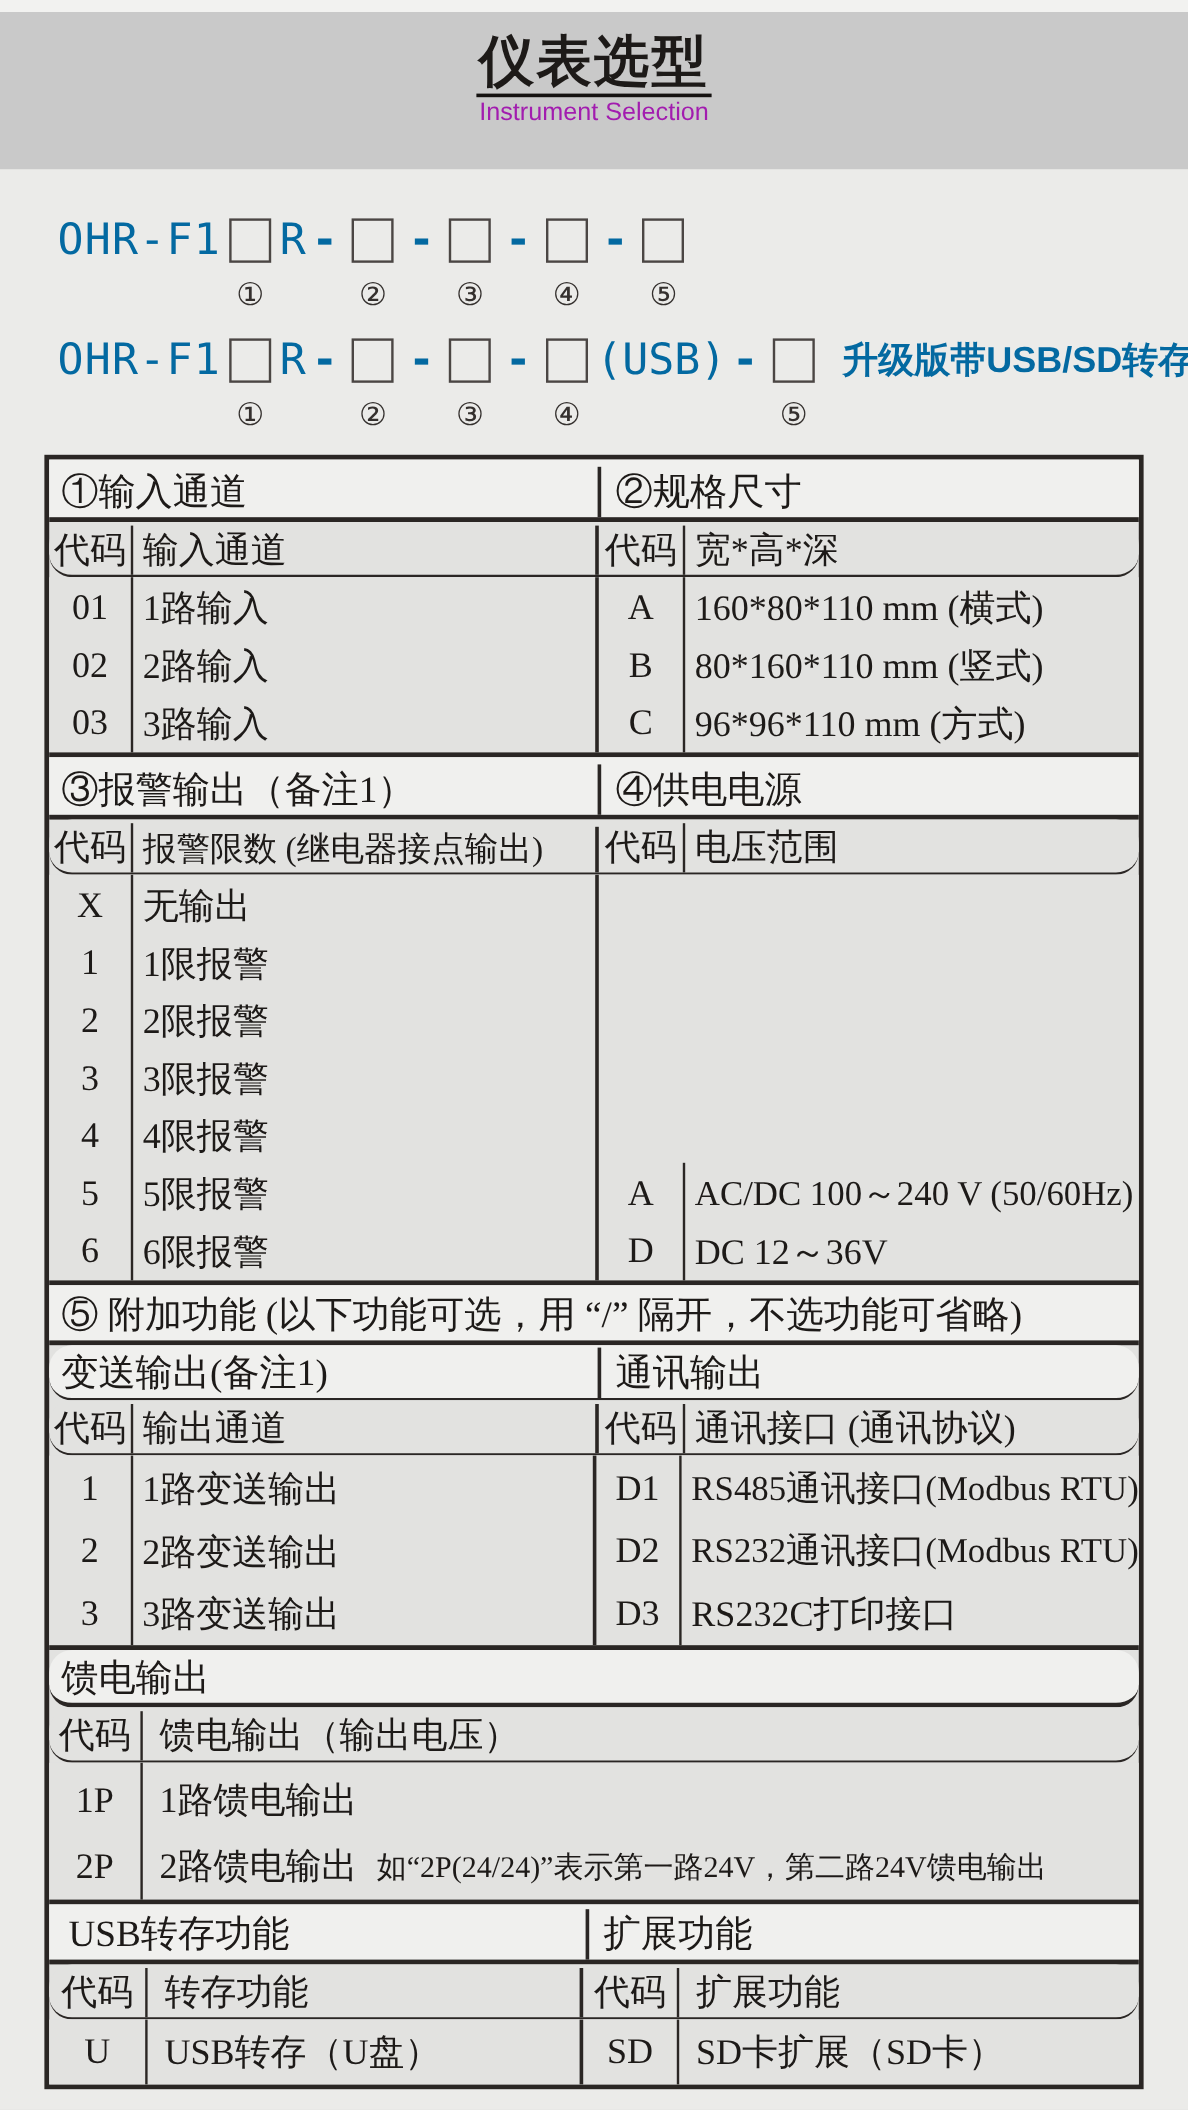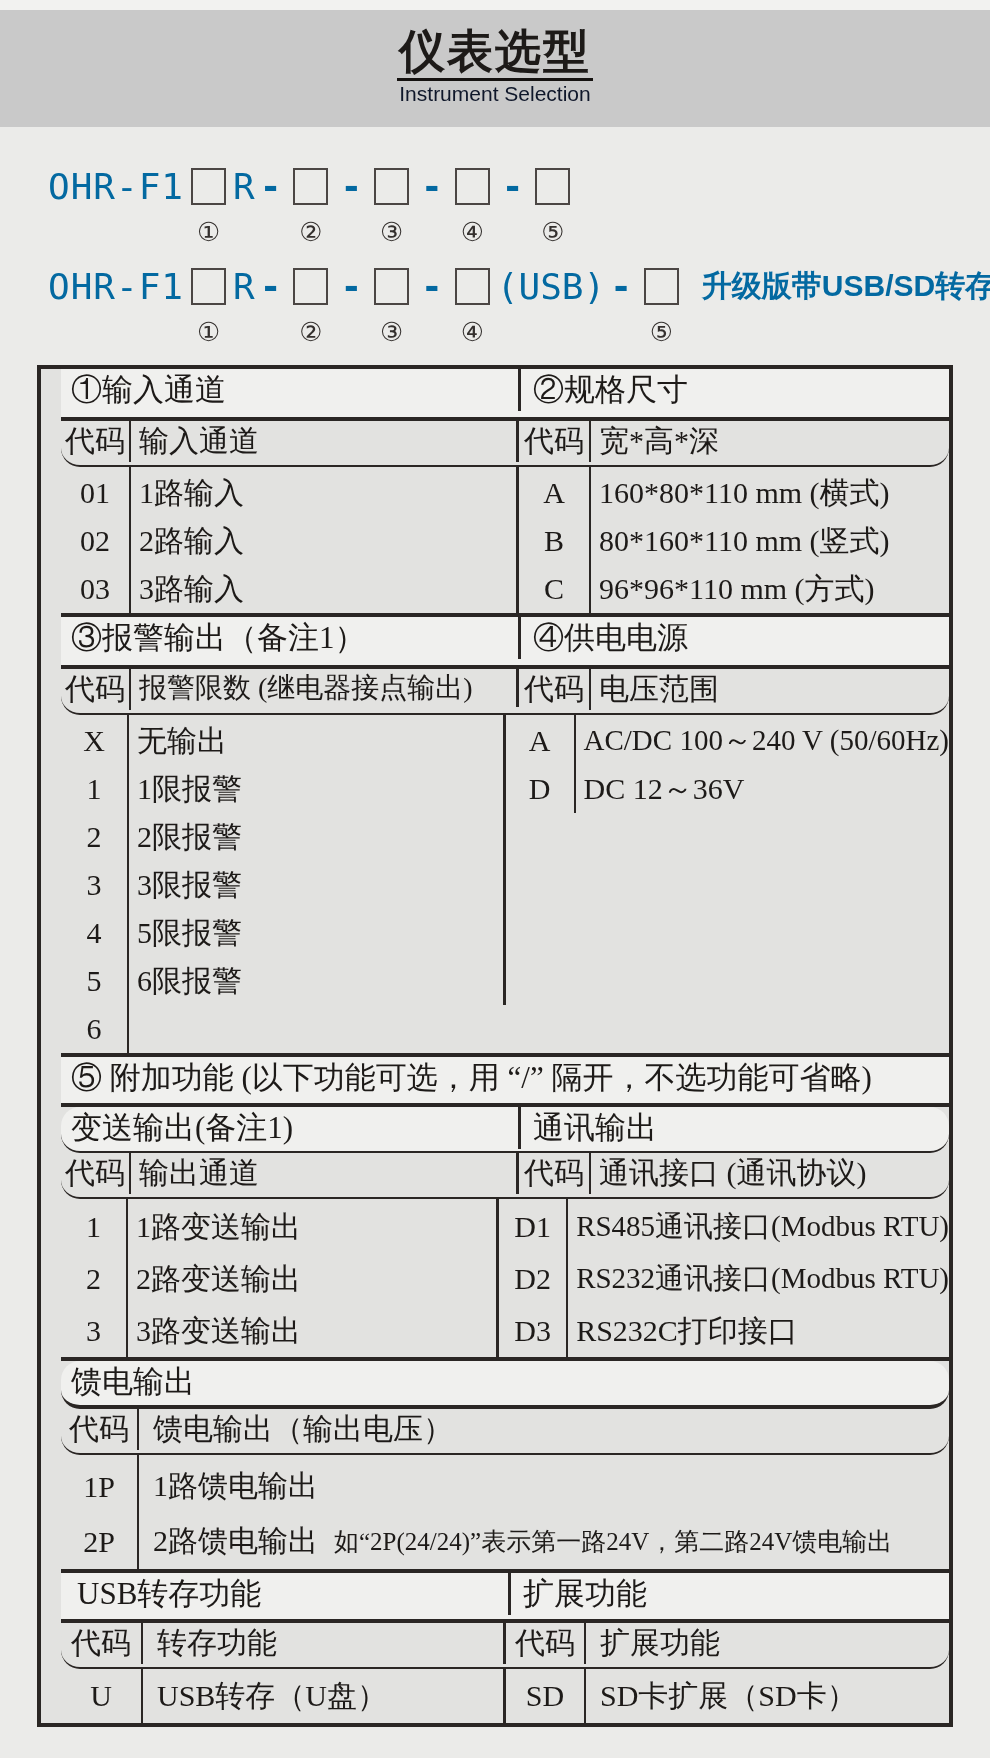--- a/index.html
+++ b/index.html
@@ -10,29 +10,29 @@
     color:#1d1a18;
   }
   :root{
     --bc:#2a2624;      
     --cell:#e2e2e0;    
     --sec:#f0f0ee;     
   }
   .topstrip{height:10px;background:#f2f2f0;}
   
   .band-head{
-    height:117px;background:#c9c9c9;text-align:center;
+    height:131px;background:#c9c9c9;text-align:center;
     font-family:"Liberation Sans","DejaVu Sans",sans-serif;
   }
   .title{
     display:inline-block;margin-top:16px;
     font-size:46px;font-weight:700;letter-spacing:2px;line-height:1.1;
     border-bottom:3px solid #151210;padding:0 2px 1px 2px;
   }
-  .subtitle{font-size:21px;margin-top:1px;color:#0f172a;}
+  .subtitle{font-size:21px;margin-top:1px;color:#a21caf;}
   
   .codes{margin:36px 0 0 48px;}
   .code-line{display:flex;align-items:flex-start;margin-bottom:12px;}
   .seg{display:flex;flex-direction:column;align-items:center;}
   .seg .top{
     height:46px;display:flex;align-items:center;
     font-family:"DejaVu Sans Mono",monospace;font-size:36px;color:#0369a1;
     white-space:pre;
   }
   .seg .mark{
@@ -45,21 +45,21 @@
   .upgrade{
     font-family:"Liberation Sans","DejaVu Sans",sans-serif;
     font-weight:700;font-size:30px;margin-left:16px;white-space:nowrap;
   }
   
   .tbl{
     width:908px;margin:14px 0 0 37px;
     border:4px solid var(--bc);background:var(--cell);
     font-size:30px;
   }
-  .band{display:flex;align-items:flex-start;border-bottom:2px solid var(--bc);background:var(--cell);margin-left:20px;}
+  .band{display:flex;align-items:flex-end;border-bottom:2px solid var(--bc);background:var(--cell);}
   .band.b3{border-bottom-width:4px;}
   .band.last{border-bottom:none;}
   .sec{background:var(--sec);font-size:31px;}
   .vc{display:flex;align-items:center;white-space:nowrap;}
   .lh{width:447px;border-right:3px solid var(--bc);padding-left:10px;}
   .rh{flex:1;padding-left:12px;}
   .lhU{width:431px;border-right:3px solid var(--bc);padding-left:16px;}
   .h48{min-height:48px;} .h44{min-height:44px;border-radius:19px;} .h46{min-height:46px;} .h42{min-height:42px;}
   .codeL{width:68px;border-right:2px solid var(--bc);justify-content:center;}
   .textL{width:377px;border-right:3px solid var(--bc);padding-left:8px;}
@@ -254,20 +254,21 @@
       <div class="ln cent">3</div>
       <div class="ln cent">4</div>
       <div class="ln cent">5</div>
       <div class="ln cent">6</div>
     </div>
     <div class="textL col pt2">
       <div class="ln">无输出</div>
       <div class="ln">1限报警</div>
       <div class="ln">2限报警</div>
       <div class="ln">3限报警</div>
+      <div class="ln">4限报警</div>
       <div class="ln">5限报警</div>
       <div class="ln">6限报警</div>
     </div>
     <div class="codeR col pt2">
       <div class="ln cent">A</div>
       <div class="ln cent">D</div>
     </div>
     <div class="textR col pt2">
       <div class="ln fs29">AC/DC 100～240 V (50/60Hz)</div>
       <div class="ln">DC 12～36V</div>

